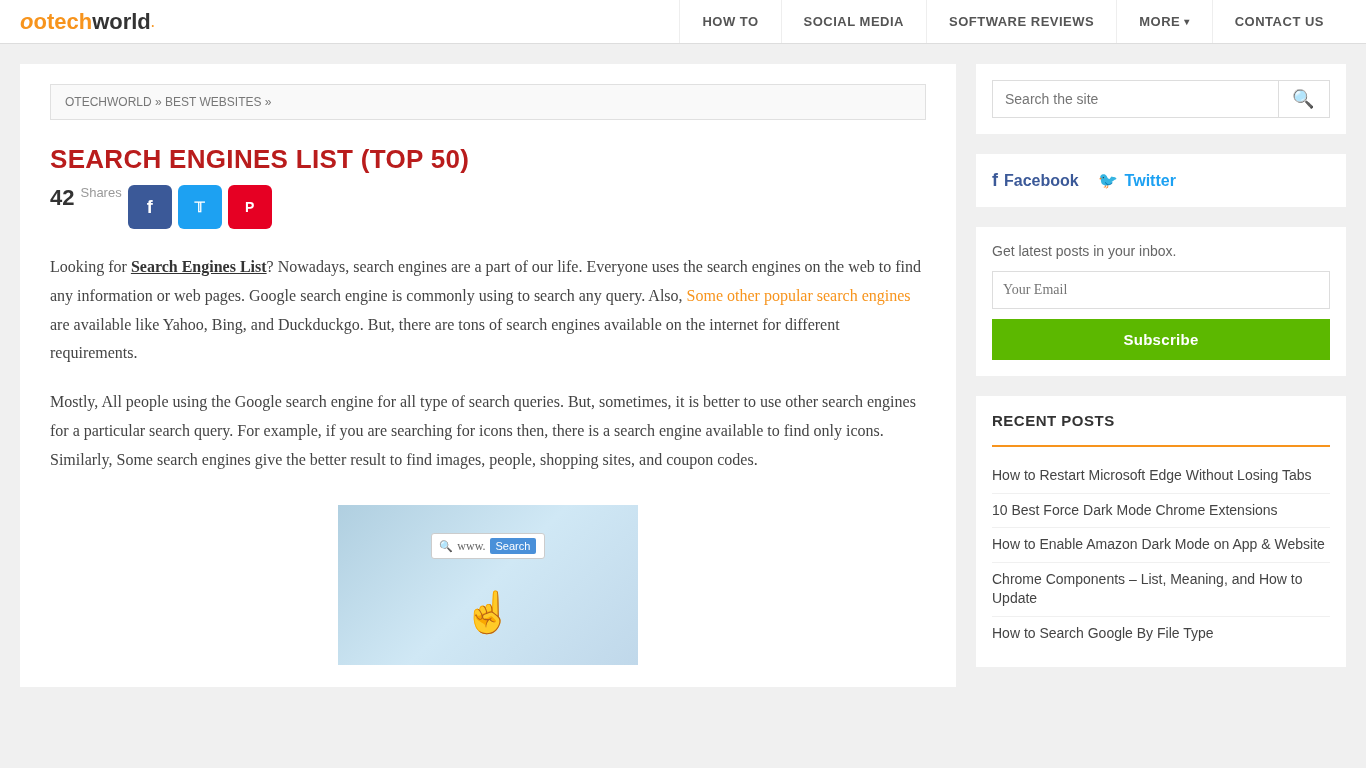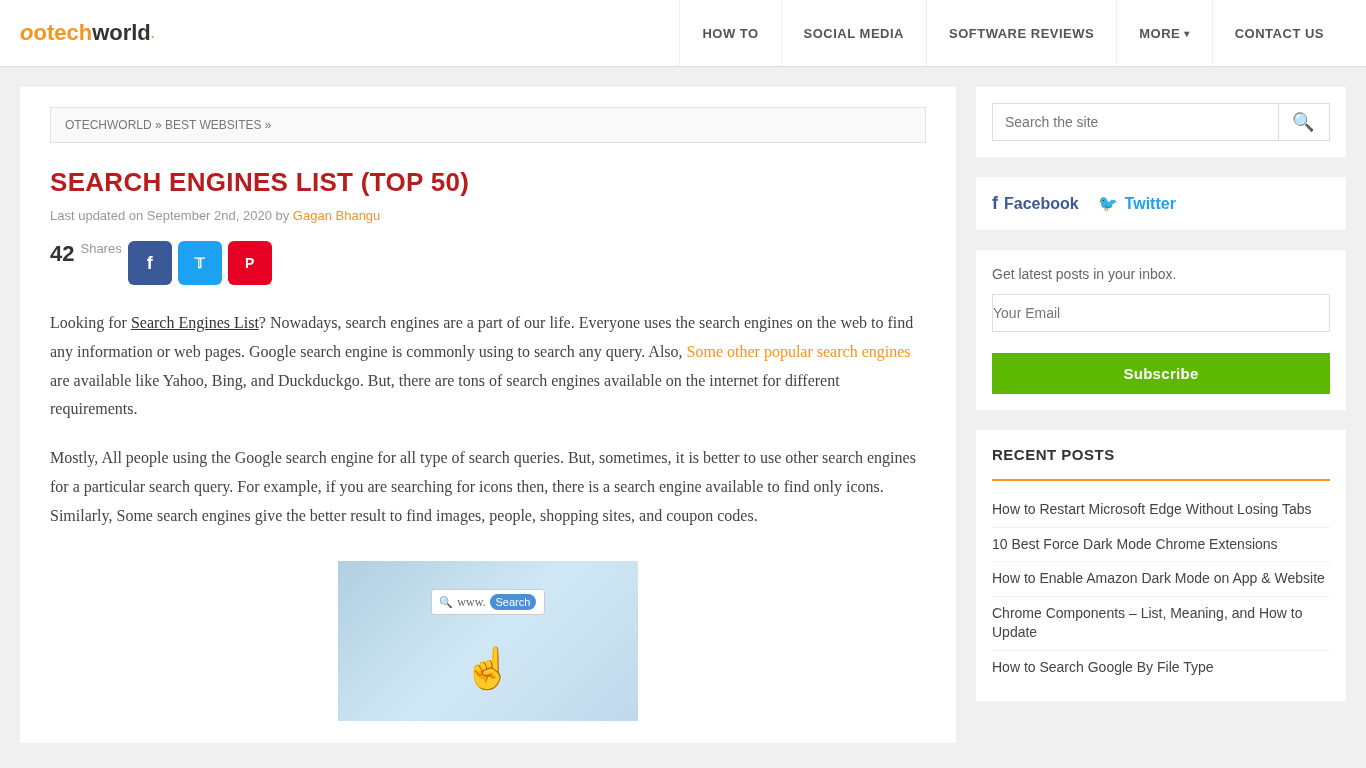--- a/index.html
+++ b/index.html
@@ -1,19 +1,19 @@
 <!DOCTYPE html>
 <html><head>
   <meta charset="utf-8">
   <style>
     * { margin: 0; padding: 0; box-sizing: border-box; }
     body { font-family: Georgia, 'Times New Roman', serif; background: #f0f0f0; color: #333; font-size: 16px; }
     
     
-    .header { background: #fff; border-bottom: 1px solid #ddd; display: flex; align-items: center; padding: 0 20px; height: 67px; }
+    .header { background: #fff; border-bottom: 1px solid #ddd; display: flex; align-items: center; padding: 0 20px; height: 44px; }
     .logo { display: flex; align-items: center; margin-right: auto; }
     .logo-otech { color: #f7941d; font-size: 22px; font-weight: 700; font-family: Arial, sans-serif; }
     .logo-world { color: #333; font-size: 22px; font-weight: 700; font-family: Arial, sans-serif; }
     .logo-dot { color: #f7941d; }
     
     nav { display: flex; height: 100%; justify-content: space-between; }
     .nav-item { display: flex; align-items: center; padding: 0 22px; font-family: Arial, sans-serif; font-size: 13px; font-weight: 700; color: #555; text-transform: uppercase; letter-spacing: 0.5px; cursor: pointer; border-left: 1px solid #eee; height: 100%; }
     .nav-item.contact { background: #fff; }
     .nav-more { display: flex; align-items: center; gap: 4px; }
     .chevron { font-size: 10px; }
@@ -39,47 +39,47 @@
     .share-label { font-family: Arial, sans-serif; font-size: 13px; color: #999; }
     .share-btn { display: flex; align-items: center; justify-content: center; width: 44px; height: 44px; border-radius: 6px; cursor: pointer; border: none; }
     .share-btn.fb { background: #3b5998; color: #fff; font-size: 18px; font-weight: 700; font-family: Arial, sans-serif; }
     .share-btn.tw { background: #1da1f2; color: #fff; font-size: 16px; font-family: Arial, sans-serif; font-weight: 700; }
     .share-btn.pin { background: #e60023; color: #fff; font-size: 18px; font-family: Arial, sans-serif; font-weight: 700; }
     
     
     .article-body { line-height: 1.8; font-size: 16px; color: #444; }
     .article-body p { margin-bottom: 20px; }
     .article-body a { color: #f7941d; text-decoration: none; }
-    .article-body a.underline { text-decoration: underline; font-weight: 400; color: #333; }
+    .article-body a.underline { text-decoration: underline; font-weight: 700; color: #333; }
     
     
     .article-image { width: 300px; height: 160px; background: #dce8f0; margin: 10px auto; display: flex; align-items: center; justify-content: center; position: relative; overflow: hidden; }
     .article-image-inner { width: 100%; height: 100%; background: linear-gradient(135deg, #b0cfe0 0%, #d0e8f5 50%, #c0d8ea 100%); display: flex; align-items: center; justify-content: center; }
     .search-bar-mock { background: #fff; border: 1px solid #ccc; border-radius: 3px; padding: 4px 8px; font-size: 12px; color: #666; display: flex; align-items: center; gap: 4px; }
-    .search-bar-mock-btn { background: #4a90d9; color: #fff; border: none; padding: 2px 6px; font-size: 11px; cursor: pointer; border-radius: 8px; }
+    .search-bar-mock-btn { background: #4a90d9; color: #fff; border: none; padding: 2px 6px; font-size: 11px; cursor: pointer; border-radius: 2px; }
     
     
     .sidebar { width: 370px; flex-shrink: 0; display: flex; flex-direction: column; gap: 20px; }
     
     
     .search-box { background: #fff; padding: 16px; }
     .search-input-wrap { display: flex; border: 1px solid #ddd; }
     .search-input { flex: 1; padding: 10px 12px; font-size: 14px; font-family: Arial, sans-serif; border: none; outline: none; color: #999; }
     .search-btn { background: #fff; border: none; border-left: 1px solid #ddd; padding: 0 14px; cursor: pointer; font-size: 18px; color: #999; }
     
     
     .social-follow { background: #fff; padding: 16px; display: flex; gap: 20px; }
     .social-link { display: flex; align-items: center; gap: 6px; font-family: Arial, sans-serif; font-size: 16px; font-weight: 600; cursor: pointer; }
     .social-link.fb { color: #3b5998; }
     .social-link.tw { color: #1da1f2; }
     
     
     .newsletter { background: #fff; padding: 16px; }
     .newsletter-label { font-family: Arial, sans-serif; font-size: 14px; color: #666; margin-bottom: 12px; }
-    .email-input { width: 100%; padding: 10px 0; border: 1px solid #ddd; font-size: 14px; font-family: Liberation Sans, sans-serif; color: #999; outline: none; margin-bottom: 21px; }
+    .email-input { width: 100%; padding: 10px 10px; border: 1px solid #ddd; font-size: 14px; font-family: Liberation Serif, serif; color: #999; outline: none; margin-bottom: 10px; }
     .subscribe-btn { width: 100%; padding: 12px; background: #5cb800; color: #fff; border: none; font-family: Arial, sans-serif; font-size: 15px; font-weight: 600; cursor: pointer; letter-spacing: 0.3px; }
     
     
     .recent-posts { background: #fff; padding: 16px; }
     .recent-posts-title { font-family: Arial, sans-serif; font-size: 15px; font-weight: 800; color: #333; text-transform: uppercase; letter-spacing: 0.5px; margin-bottom: 12px; border-bottom: 2px solid #f7941d; padding-bottom: 16px; }
     .recent-post-item { font-family: Arial, sans-serif; font-size: 14px; color: #444; padding: 7px 0; border-bottom: 1px solid #f0f0f0; cursor: pointer; line-height: 1.4; }
     .recent-post-item:last-child { border-bottom: none; }
   </style>
 </head>
 <body>
@@ -110,24 +110,20 @@
 
     <div class="breadcrumb">
       <a>OTECHWORLD</a>
       <span> » </span>
       <a>BEST WEBSITES</a>
       <span> »</span>
     </div>
 
     <h1 class="article-title">SEARCH ENGINES LIST (TOP 50)</h1>
 
-    <div class="article-meta">
-      <span>Last updated on September 2nd, 2020  by </span>
-      <a>Gagan Bhangu</a>
-    </div>
 
     <div class="share-bar">
       <span class="share-count">42</span>
       <span class="share-label">Shares</span>
       <button class="share-btn fb">f</button>
       <button class="share-btn tw" style="font-size:14px;">𝕋</button>
       <button class="share-btn pin" style="font-size:14px;">P</button>
     </div>
 
     <div class="article-body">

